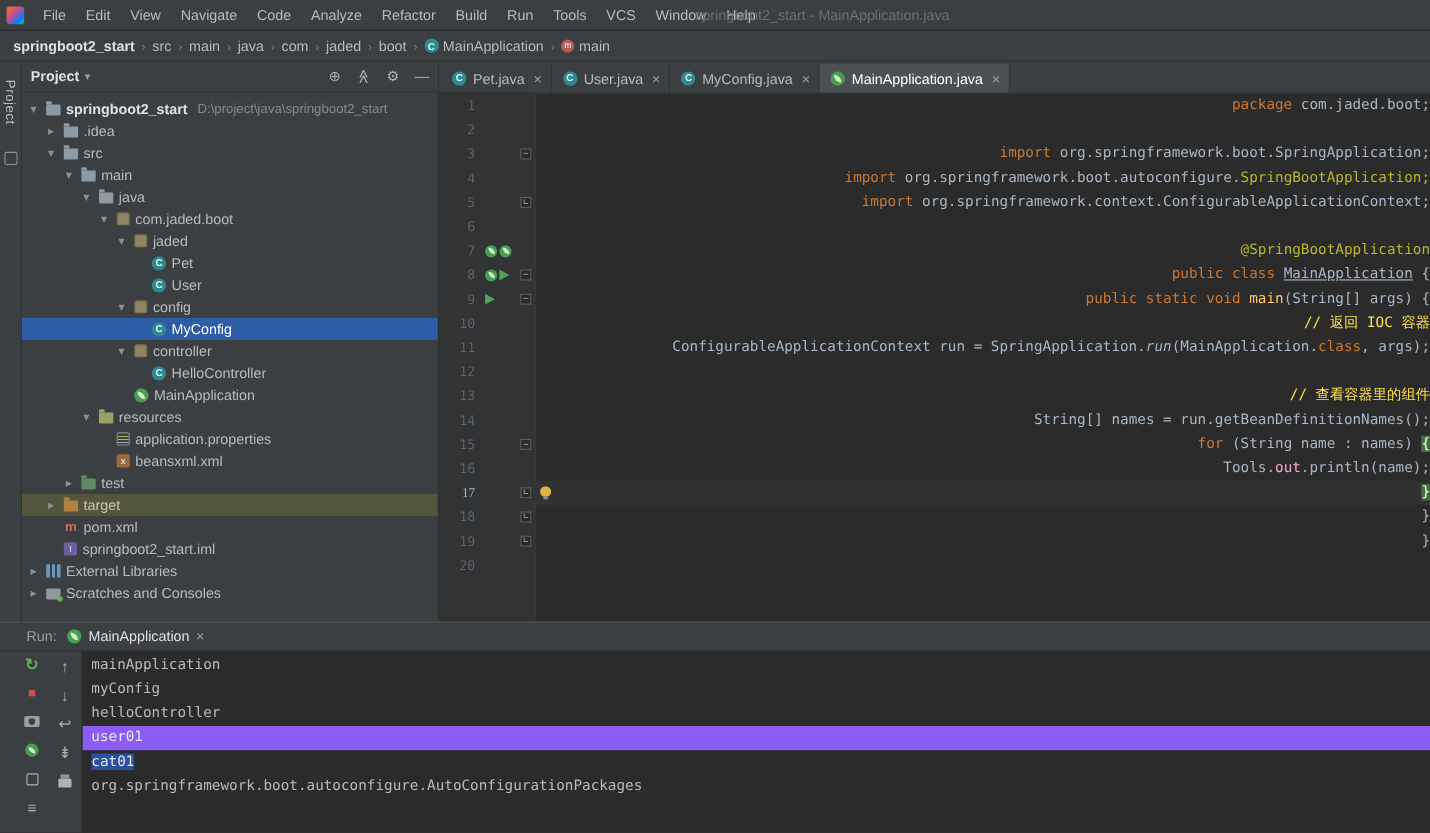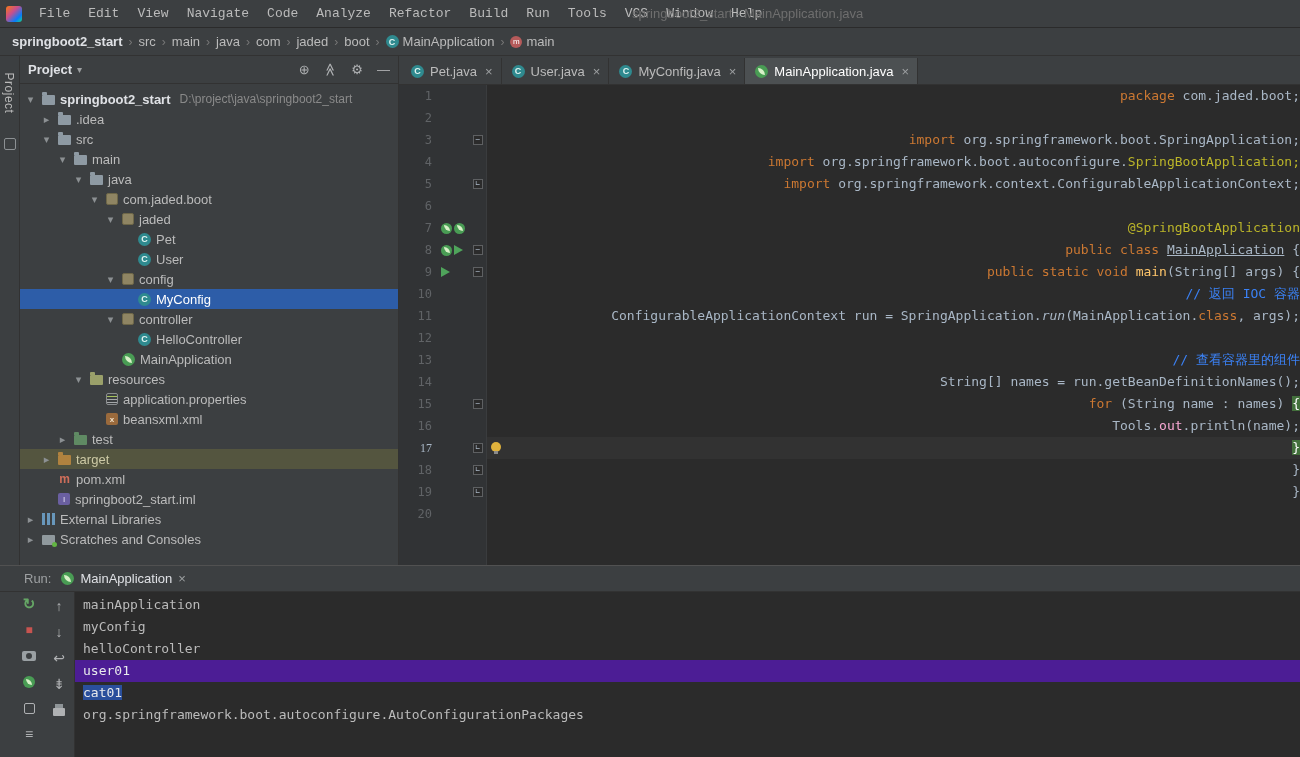--- a/index.html
+++ b/index.html
@@ -3,21 +3,21 @@
 <meta charset="utf-8">
 <style>
   *{box-sizing:border-box;margin:0;padding:0;}
   html,body{width:1300px;height:757px;overflow:hidden;}
   body{background:#2b2b2b;font-family:"Liberation Sans",sans-serif;position:relative;color:#bbbbbb;}
 
   
   .titlebar{height:28px;background:#3c3f41;display:flex;align-items:center;padding-left:6px;border-bottom:1px solid #2b2b2b;position:relative;}
   .logo{width:16px;height:16px;border-radius:3px;margin-right:8px;flex:none;
         background:linear-gradient(135deg,#f97a12 0%,#c94e8c 40%,#087cfa 75%,#18d68c 100%);}
-  .menus{display:flex;align-items:flex-end;font-family:Liberation Mono, monospace;}
+  .menus{display:flex;align-items:flex-end;}
   .menu-item{font-size:13px;color:#bbbbbb;padding:0 9px;line-height:27px;}
   .wtitle{position:absolute;left:632px;top:0;line-height:28px;font-size:13px;color:#6e6e6e;}
 
   
   .navbar{height:28px;background:#3c3f41;display:flex;align-items:center;padding-left:10px;font-size:13px;border-bottom:1px solid #323232;white-space:nowrap;}
   .crumb{display:inline-flex;align-items:center;gap:4px;color:#bbbbbb;padding:0 2px;}
   .crumb.bold{font-weight:bold;color:#dfe1e5;}
   .crumb-sep{color:#777777;margin:0 4px;font-size:12px;}
 
   
@@ -88,21 +88,21 @@
   .cl .num{width:40px;flex:none;text-align:right;padding-right:7px;color:#606366;font-size:12px;}
   .cl .gi{width:30px;flex:none;display:flex;align-items:center;gap:2px;padding-left:2px;}
   .cl .foldc{width:18px;flex:none;display:flex;align-items:center;justify-content:center;}
   .fold-m{width:10px;height:10px;border:1px solid #5e6062;color:#a9b7c6;font-size:8px;line-height:8px;text-align:center;background:#2b2b2b;display:inline-block;}
   .cl .codecell{flex:1;padding-left:8px;position:relative;color:#a9b7c6;min-width:0;text-align:right;}
   .cl.caret .codecell{background:#323232;}
   .cl.caret .num{color:#a9b7c6;font-family:Liberation Serif, serif;}
   .t-kw{color:#cc7832;}
   .t-pl{color:#a9b7c6;}
   .t-ann{color:#bbb529;}
-  .t-cmt{color:#3b82f6;}
+  .t-cmt{color:#fde047;}
   .t-meth{color:#ffc66b;}
   .t-smeth{color:#a9b7c6;font-style:italic;}
   .t-sfield{color:#f9a8d4;}
   .t-clsu{color:#a9b7c6;text-decoration:underline;}
   .t-brace{background:#43703c;color:#ffffff;}
   .gic{display:inline-block;flex:none;}
   .gic-bean{width:11px;height:11px;border-radius:50%;background:#499c54;position:relative;}
   .gic-bean::after{content:"";position:absolute;left:2.5px;top:2.5px;width:6px;height:6px;background:#d8f0c8;border-radius:0 100% 0 100%;}
   .gic-play{width:0;height:0;border-left:9px solid #4fa45b;border-top:5px solid transparent;border-bottom:5px solid transparent;}
   .bulb{position:absolute;left:4px;top:5px;width:10px;height:10px;border-radius:50%;background:#e0b23c;}
@@ -121,21 +121,21 @@
   .vtab{display:flex;align-items:center;gap:6px;padding:0 10px;color:#bbbbbb;font-size:13px;}
   .vtab.active{background:#4c5052;color:#ffffff;}
   .rp-console-row{flex:1;display:flex;min-height:0;}
   .rp-col2{width:30px;display:flex;flex-direction:column;align-items:center;gap:10px;padding-top:6px;flex:none;}
   .tbtn{display:inline-flex;align-items:center;justify-content:center;width:16px;height:16px;}
   .tb-green{color:#65a665;font-size:15px;font-weight:bold;}
   .tb-red{color:#c75450;font-size:12px;}
   .tb-gray{color:#afb1b3;font-size:14px;}
   .console{flex:1;background:#2b2b2b;border-left:1px solid #323232;overflow:hidden;font-family:"DejaVu Sans Mono","Liberation Mono",monospace;font-size:13px;color:#bbbbbb;padding-top:2px;min-width:0;}
   .con-line{height:22px;line-height:22px;white-space:pre;padding-left:8px;}
-  .con-line.sel-full{background:#4c1d95;color:#e8eaec;}
+  .con-line.sel-full{background:#8b5cf6;color:#e8eaec;}
   .sel-text{background:#2a4f9c;color:#e8eaec;}
 </style>
 </head>
 <body>
 
 <div class="titlebar">
   <div class="logo"></div>
   <div class="menus" id="menus">
       <span class="menu-item">File</span>
       <span class="menu-item">Edit</span>

